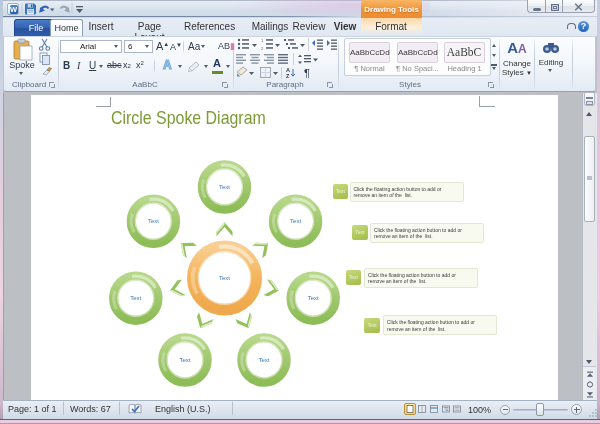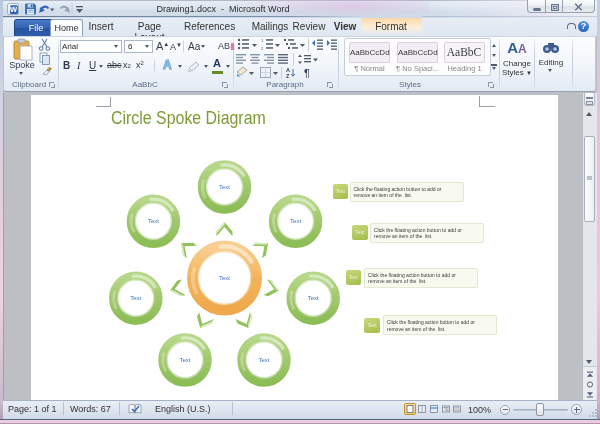--- a/index.html
+++ b/index.html
@@ -55,21 +55,20 @@
 .cal-box{position:absolute;width:114px;height:20px;border-radius:2px;background:#f8faf0;border:1px solid #e2e8d2;color:#3c3c38;font-size:5px;line-height:6.4px;padding:3px 0 0 3px;}
 </style>
 </head>
 <body>
 <div id="win">
 
   <div class="abs" id="titlebar"></div>
   <div class="abs" style="left:0;top:0;width:600px;height:1px;background:rgba(130,142,162,0.55);"></div>
   <div class="abs" id="titletint1"></div>
   <div class="abs" id="titletint2"></div>
-  <div class="abs" id="titletext">Drawing1.docx &nbsp;-&nbsp; Microsoft Word</div>
   <svg class="abs" style="left:21px;top:2px;" width="78" height="14" viewBox="0 0 78 14">
     <rect x="0.5" y="1" width="1" height="11" fill="#c3cedd"></rect>
     <g transform="translate(4,1.5)">
       <path d="M1.2 0 H9.2 L11 1.8 V9.8 A1.2 1.2 0 0 1 9.8 11 H1.2 A1.2 1.2 0 0 1 0 9.8 V1.2 A1.2 1.2 0 0 1 1.2 0 Z" fill="#3a70c0"></path>
       <rect x="2.6" y="0.4" width="5.4" height="3.6" rx="0.5" fill="#bdd4ee"></rect>
       <rect x="5.9" y="1" width="1.4" height="2.4" fill="#2c5a9e"></rect>
       <rect x="2" y="5.6" width="7" height="5.4" fill="#e8eef6"></rect>
       <rect x="2.8" y="6.6" width="5.4" height="0.9" fill="#8aa8cc"></rect>
         <rect x="2.8" y="8.2" width="5.4" height="0.9" fill="#8aa8cc"></rect>
     </g>
@@ -81,20 +80,21 @@
     <g transform="translate(37,1)">
       <path d="M9.8 8.5 A4 4 0 0 0 2.5 5.5" stroke="#9aa5b5" stroke-width="2.2" fill="none"></path>
       <path d="M11.8 9.8 L10.8 4.2 L6 7.4 Z" fill="#9aa5b5"></path>
     </g>
     <rect x="50.5" y="1" width="1" height="11" fill="#c3cedd"></rect>
     <rect x="55" y="4" width="7" height="1.3" fill="#4f5a6b"></rect>
     <path d="M55 7 l3.5 4 3.5 -4 z" fill="#4f5a6b"></path>
   </svg>
   <div class="abs" id="titleline"></div>
   <div class="abs" style="left:422px;top:16px;width:178px;height:1px;background:rgba(140,155,180,0.4);"></div>
+  <div class="abs" id="dtools">Drawing Tools</div>
   <div class="abs" id="wicon">
       <span>W</span>
     </div>
 
   <div class="abs" id="qaticons"></div>
 
   <div class="abs" id="winbtns">
     <div class="wbtn" id="btnmin"></div>
     <div class="wbtn" id="btnmax"></div>
     <div class="wbtn" id="btncls"></div>
@@ -151,21 +151,21 @@
     <g>
       <rect x="2" y="15" width="7" height="9" fill="#fff" stroke="#6d87ab" stroke-width="0.8"></rect>
       <rect x="4.5" y="17.5" width="7" height="9" fill="#dbe7f5" stroke="#6d87ab" stroke-width="0.8"></rect>
     </g>
     <g>
       <path d="M5 36l4-4 2.5 1-3 4z" fill="#e8edf4" stroke="#8795aa" stroke-width="0.7"></path>
       <path d="M9 32l2-2.5 2.5 1-2 2.5z" fill="#c8a24e" stroke="#8a6a2a" stroke-width="0.7"></path>
     </g>
   </svg>
 
-  <div class="cbox" style="left:60px;top:40px;width:62px;height:13px;line-height:12px;padding-left:1px;">Arial</div>
+  <div class="cbox" style="left:60px;top:40px;width:62px;height:13px;line-height:12px;padding-left:19px;">Arial</div>
   <div class="darr" style="left:114px;top:45px;"></div>
   <div class="cbox" style="left:124px;top:40px;width:29px;height:13px;line-height:12px;padding-left:3px;">6</div>
   <div class="darr" style="left:145px;top:45px;"></div>
   <div class="icn" style="left:156px;top:40px;font-size:11px;">A<span style="font-size:6px;vertical-align:4px;">▲</span></div>
   <div class="icn" style="left:170px;top:42px;font-size:9px;">A<span style="font-size:6px;vertical-align:3px;">▼</span></div>
   <div class="vsep" style="left:183px;top:40px;height:13px;position:absolute;"></div>
   <div class="icn" style="left:188px;top:41px;font-size:10px;">Aa</div>
   <div class="darr" style="left:201px;top:45px;"></div>
   <div class="icn" style="left:218px;top:41px;font-size:9px;font-weight:normal;color:#3c4658;">AB<span style="color:#d87ab0;">▮</span></div>
 

